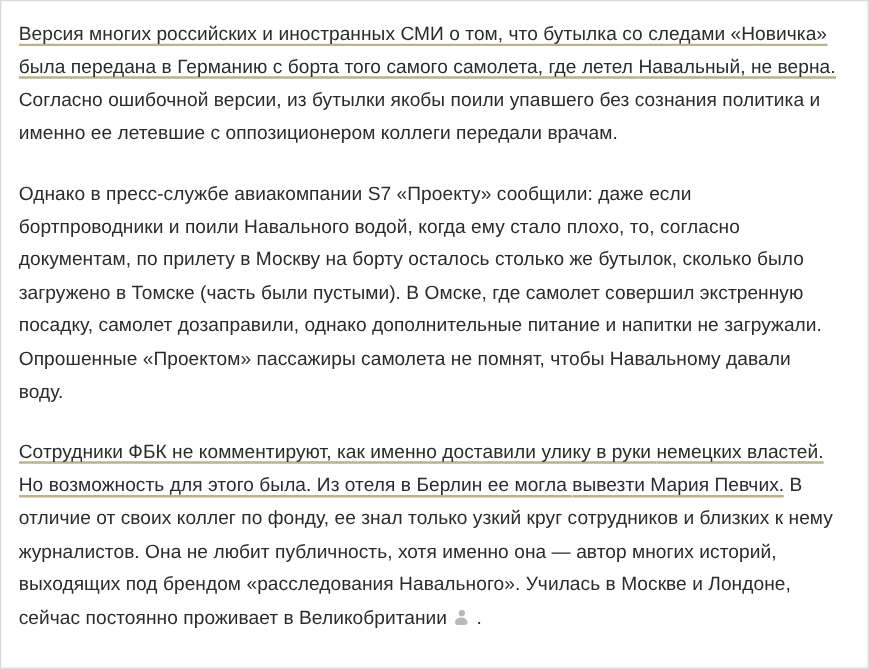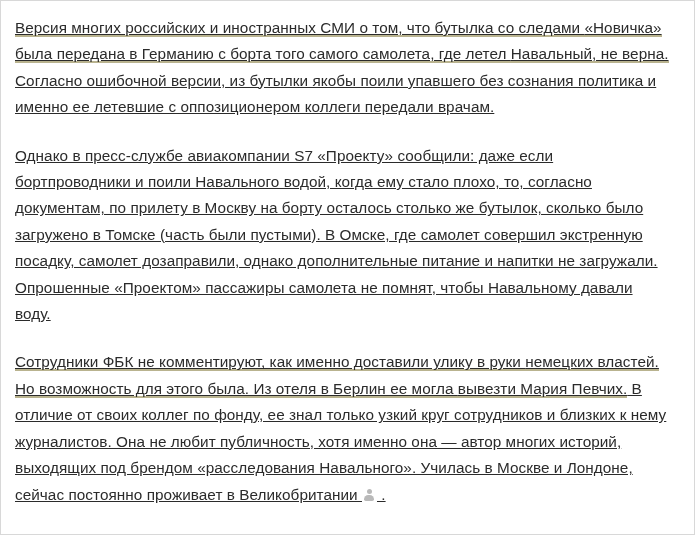--- a/index.html
+++ b/index.html
@@ -30,21 +30,20 @@
     padding: 14px 22px 10px 14px;
     box-sizing: border-box;
   }
   .para {
     margin: 0 0 22px 0;
     font-size: 15.3px;
     line-height: 26.4px;
     color: #2b2b2b;
     text-align: left;
     letter-spacing: 0.05px;
-    text-decoration: underline;
   }
   .para:last-child {
     margin-bottom: 16px;
   }
   .hl {
     background: transparent;
     box-shadow: inset 0 -2px 0 0 #b9b38f;
     padding-bottom: 1px;
   }
   .person-icon {

